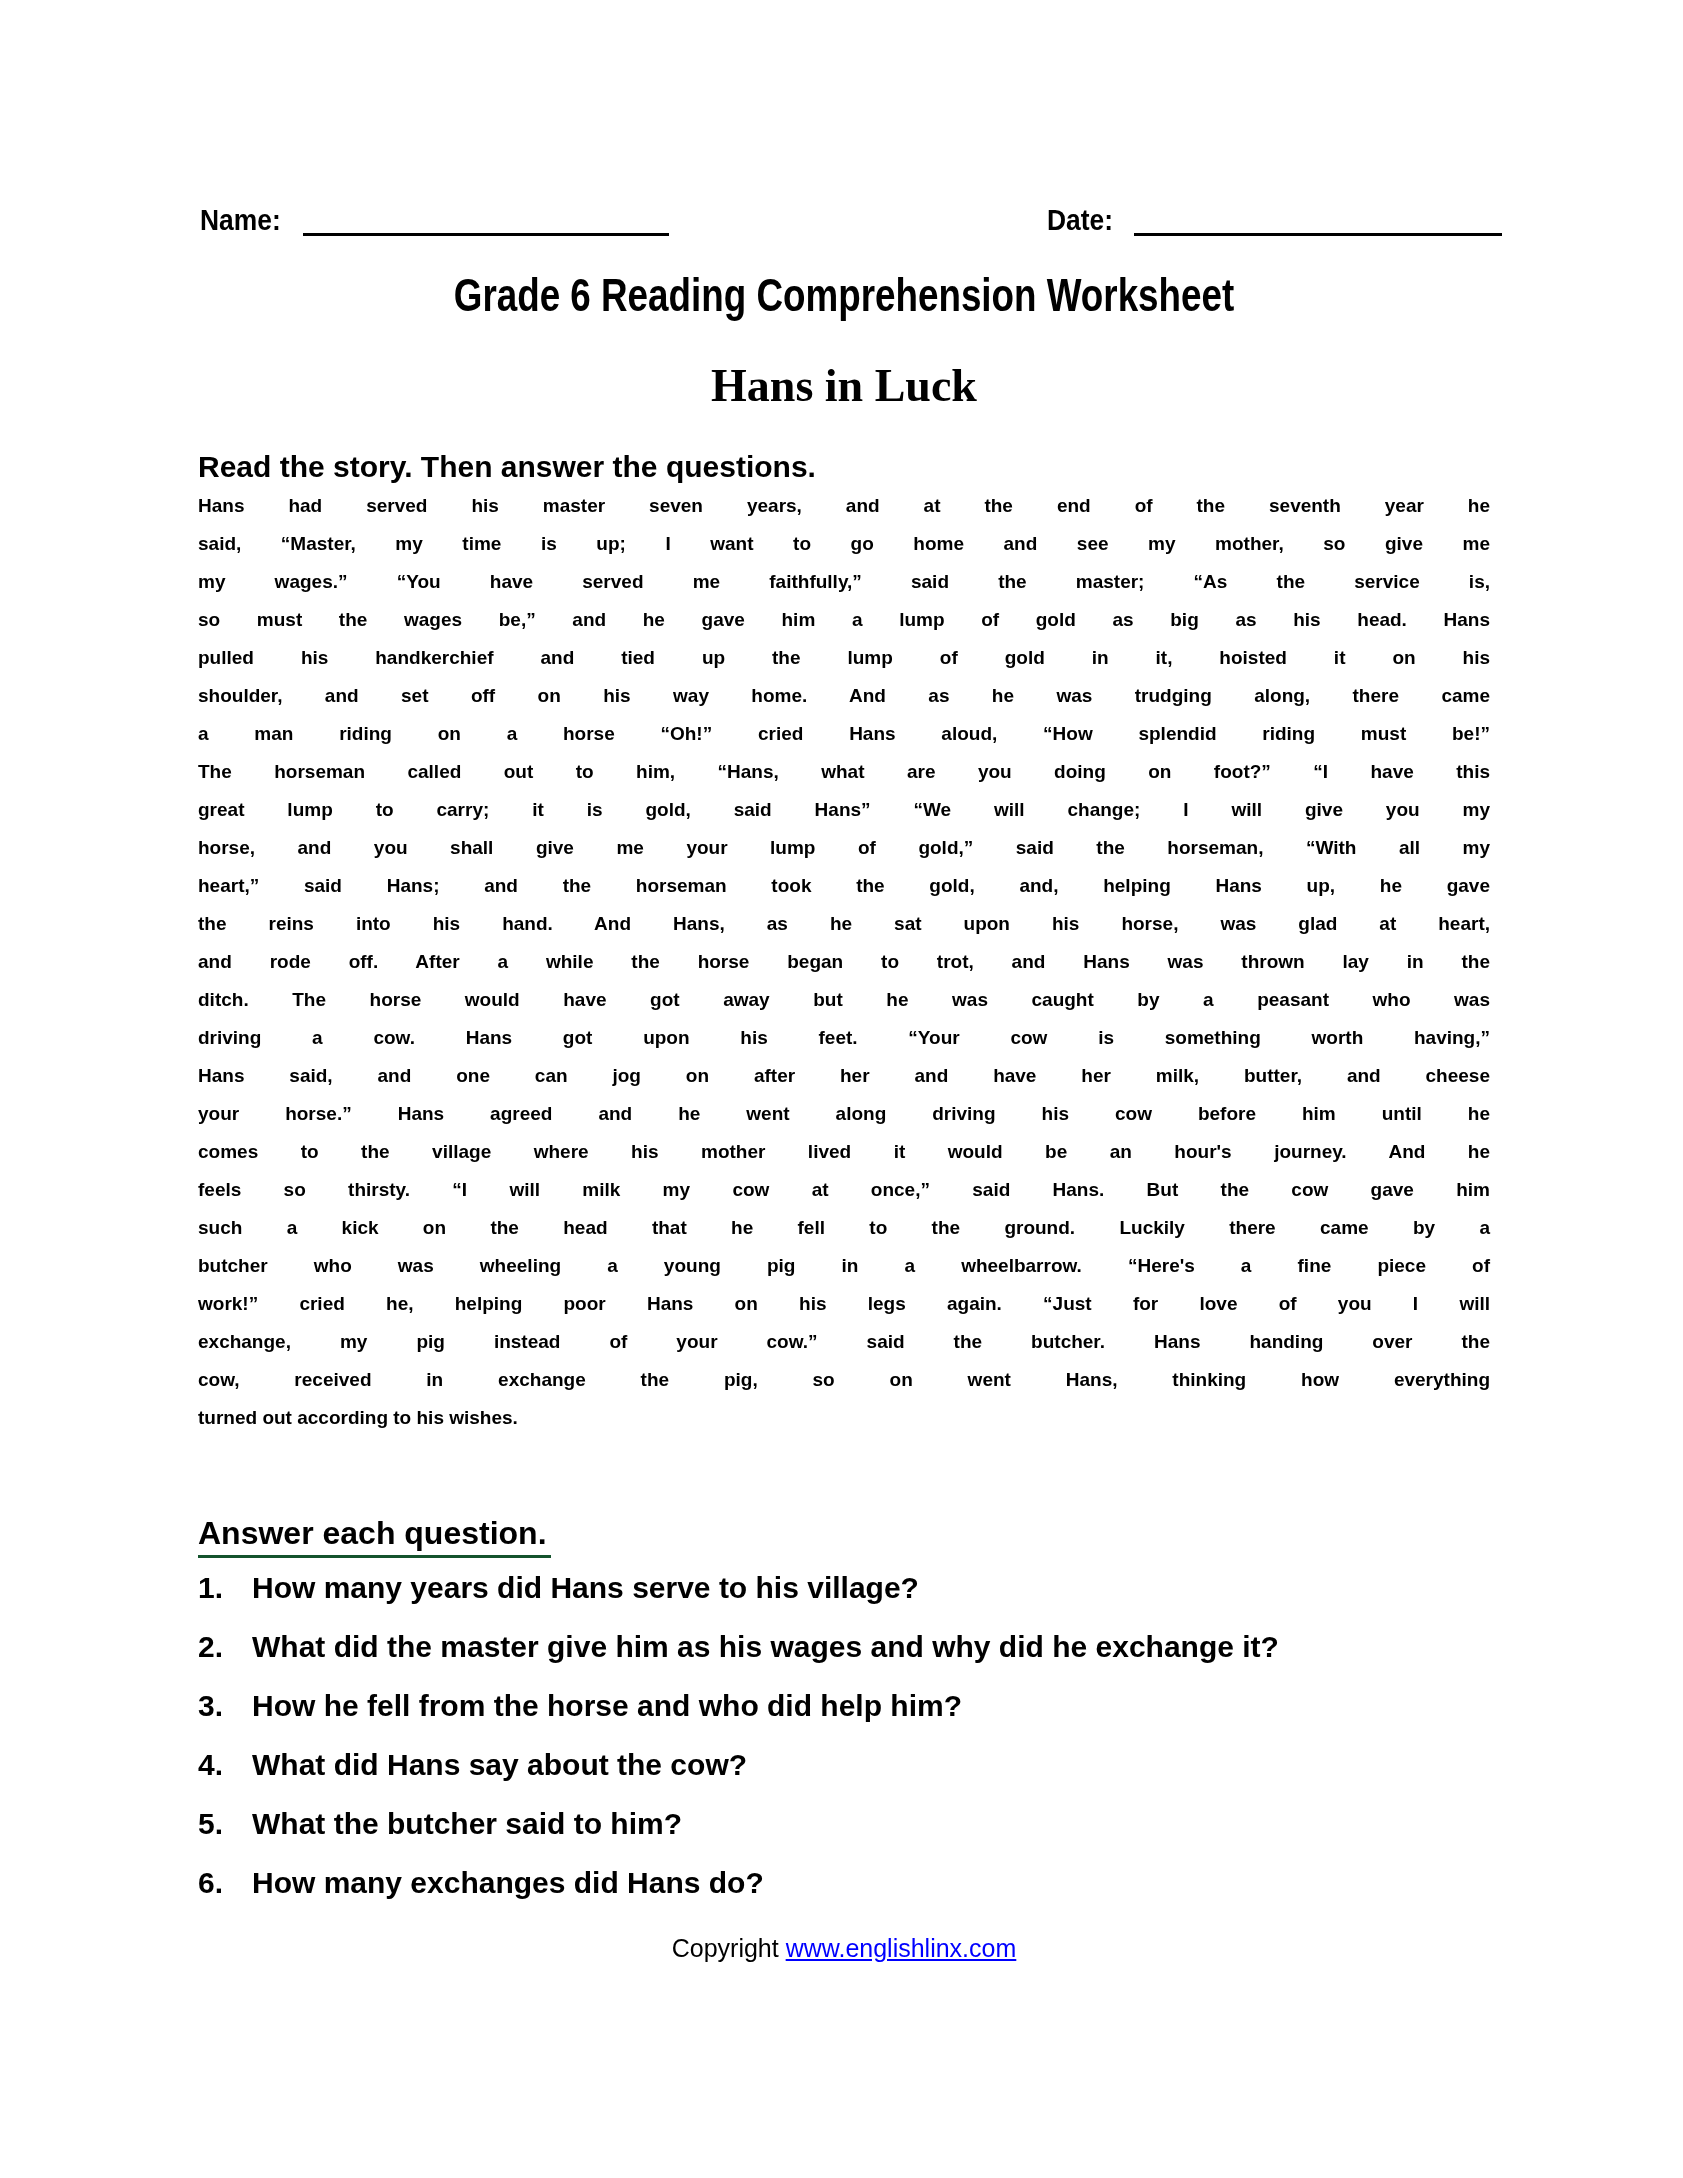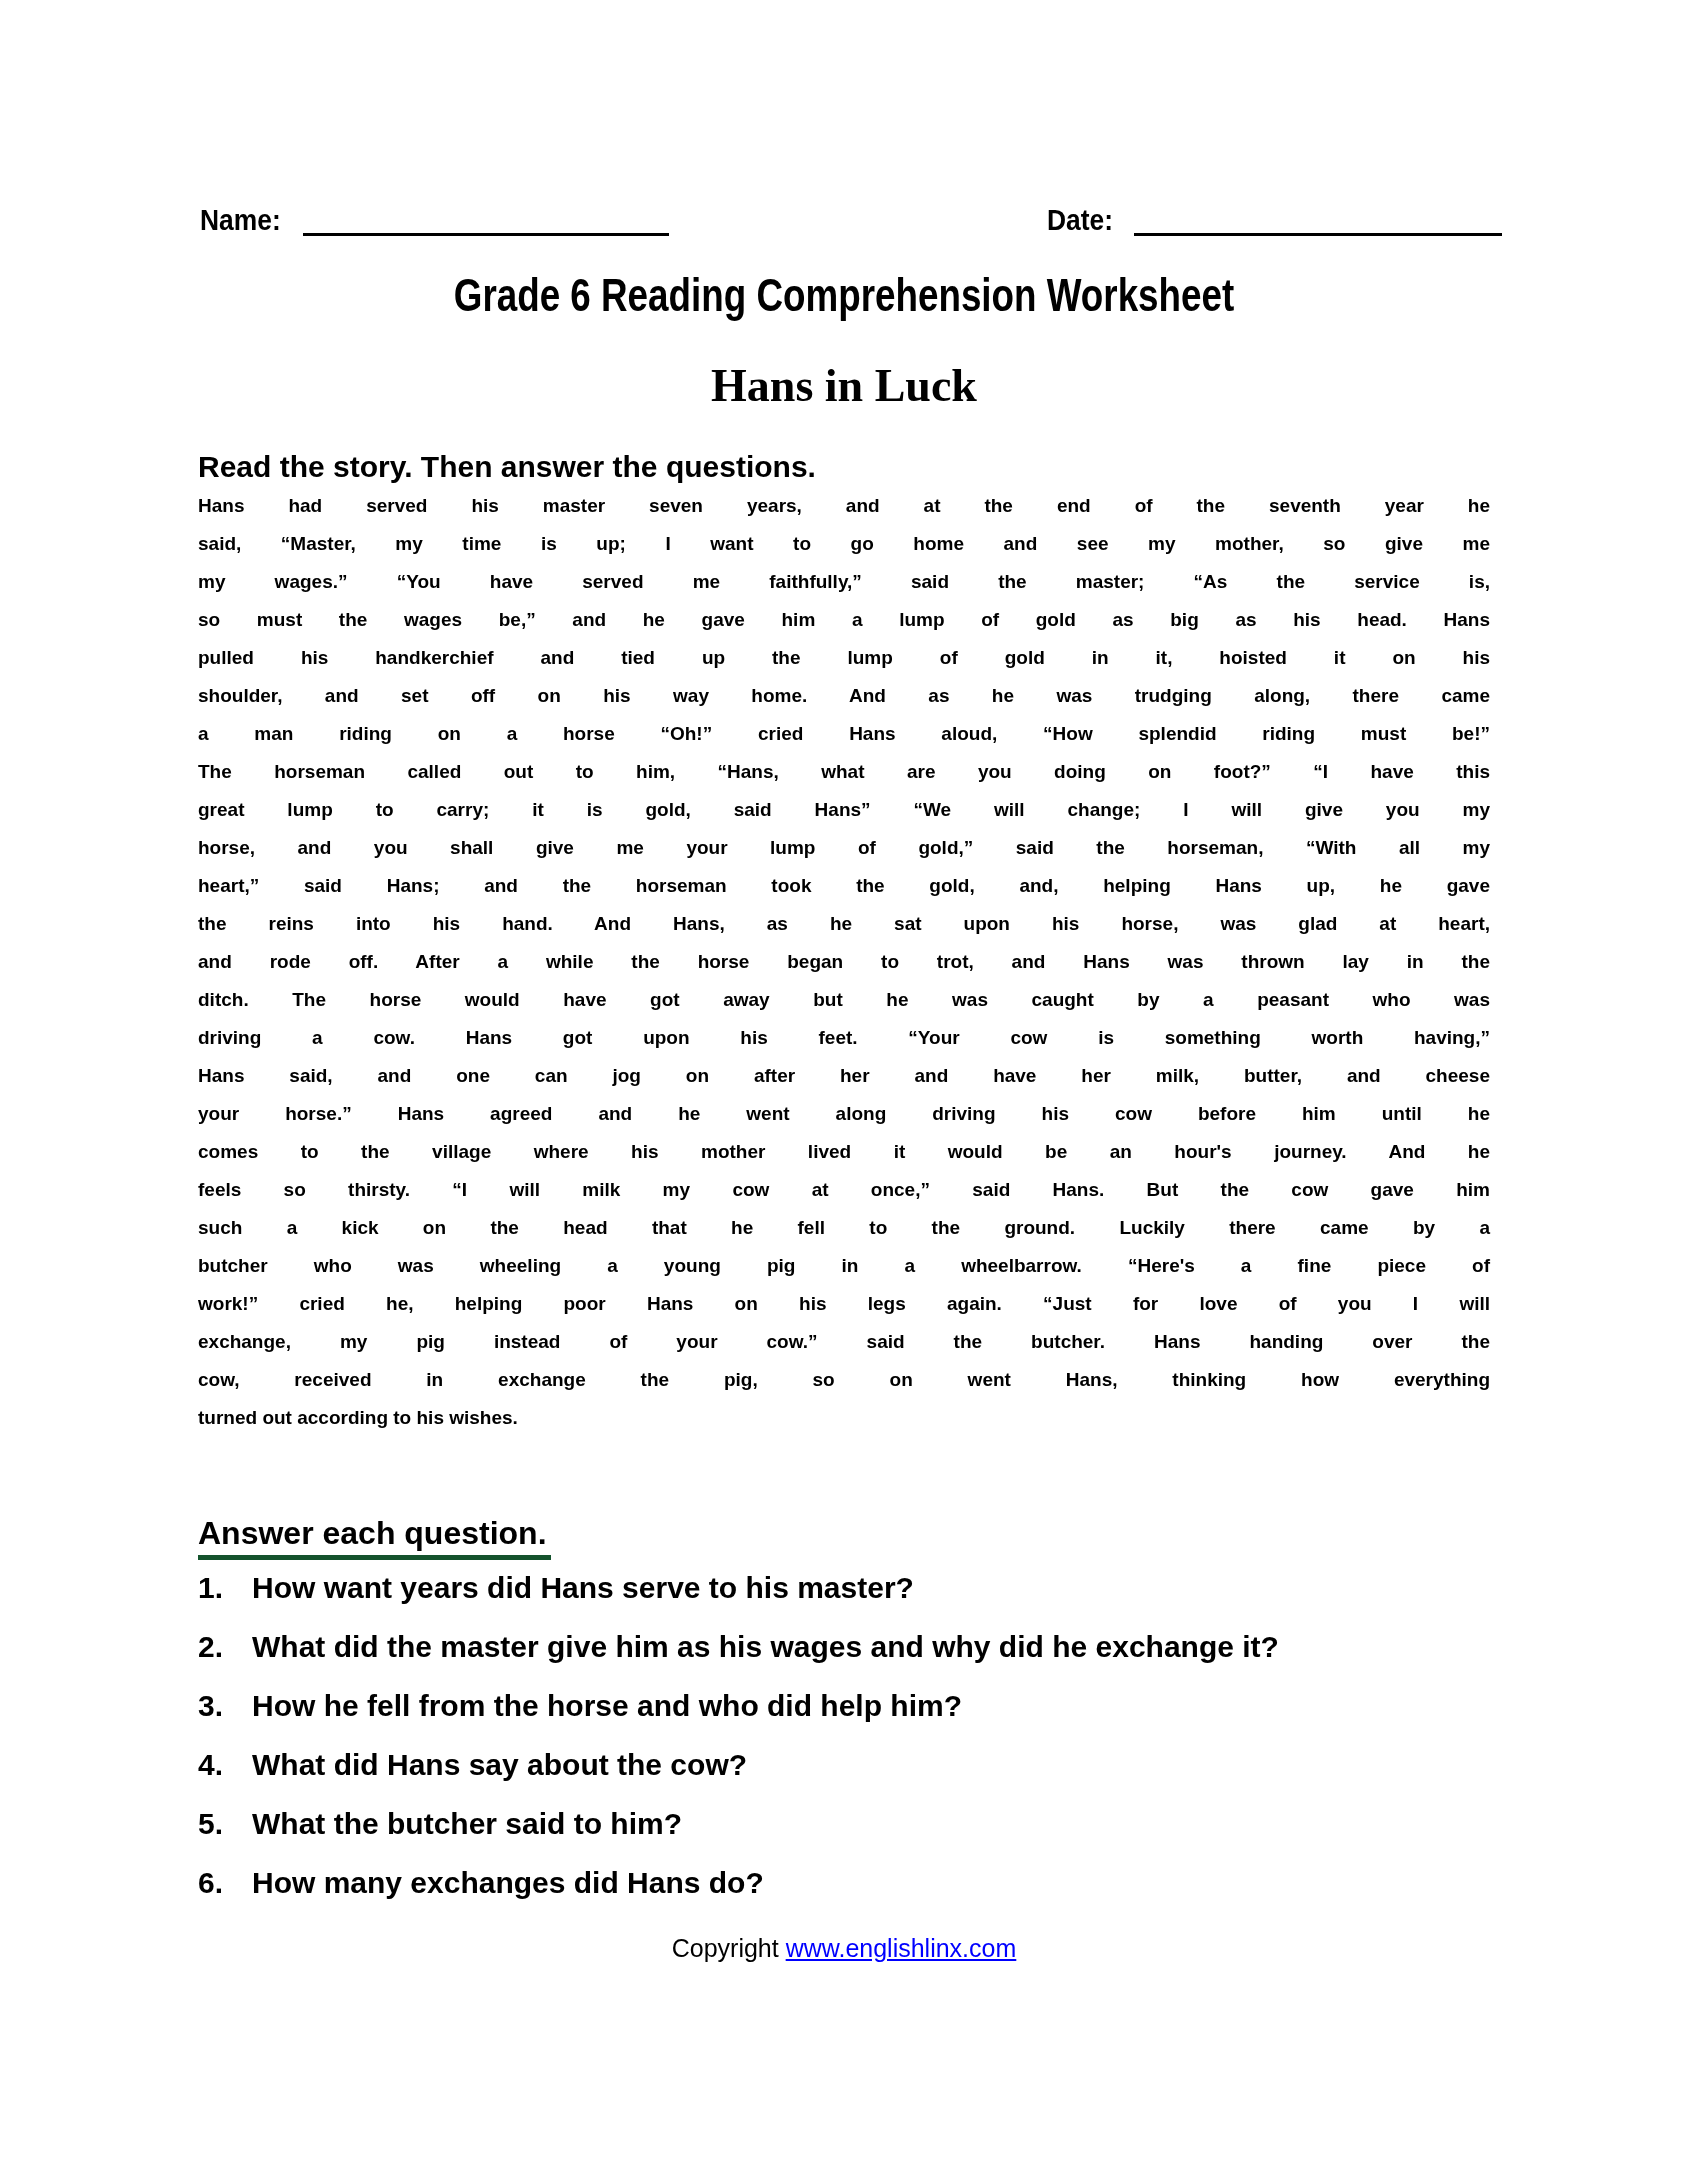--- a/index.html
+++ b/index.html
@@ -103,21 +103,21 @@
   
   .answer-heading {
     position: absolute;
     left: 198px; top: 1515px;
     font-size: 32px;
     font-weight: bold;
     line-height: 36px;
   }
   .answer-heading .underlined {
     display: inline-block;
-    border-bottom: 5px solid #14532d;
+    border-bottom: 3px solid #14532d;
     padding-bottom: 4px;
     padding-right: 4px;
   }
   .questions {
     position: absolute;
     left: 198px; top: 1569px;
     width: 1292px;
   }
   .q-row {
     display: flex;
@@ -197,21 +197,21 @@
     <div class="story-line last">turned out according to his wishes.</div>
   </div>
 
   <div class="answer-heading">
     <span class="underlined">Answer each question.</span>
   </div>
 
   <div class="questions">
       <div class="q-row">
       <span class="q-num">1.</span>
-      <span class="q-text">How want years did Hans serve to his master?</span>
+      <span class="q-text">How many years did Hans serve to his village?</span>
     </div>
       <div class="q-row">
       <span class="q-num">2.</span>
       <span class="q-text">What did the master give him as his wages and why did he exchange it?</span>
     </div>
       <div class="q-row">
       <span class="q-num">3.</span>
       <span class="q-text">How he fell from the horse and who did help him?</span>
     </div>
       <div class="q-row">

